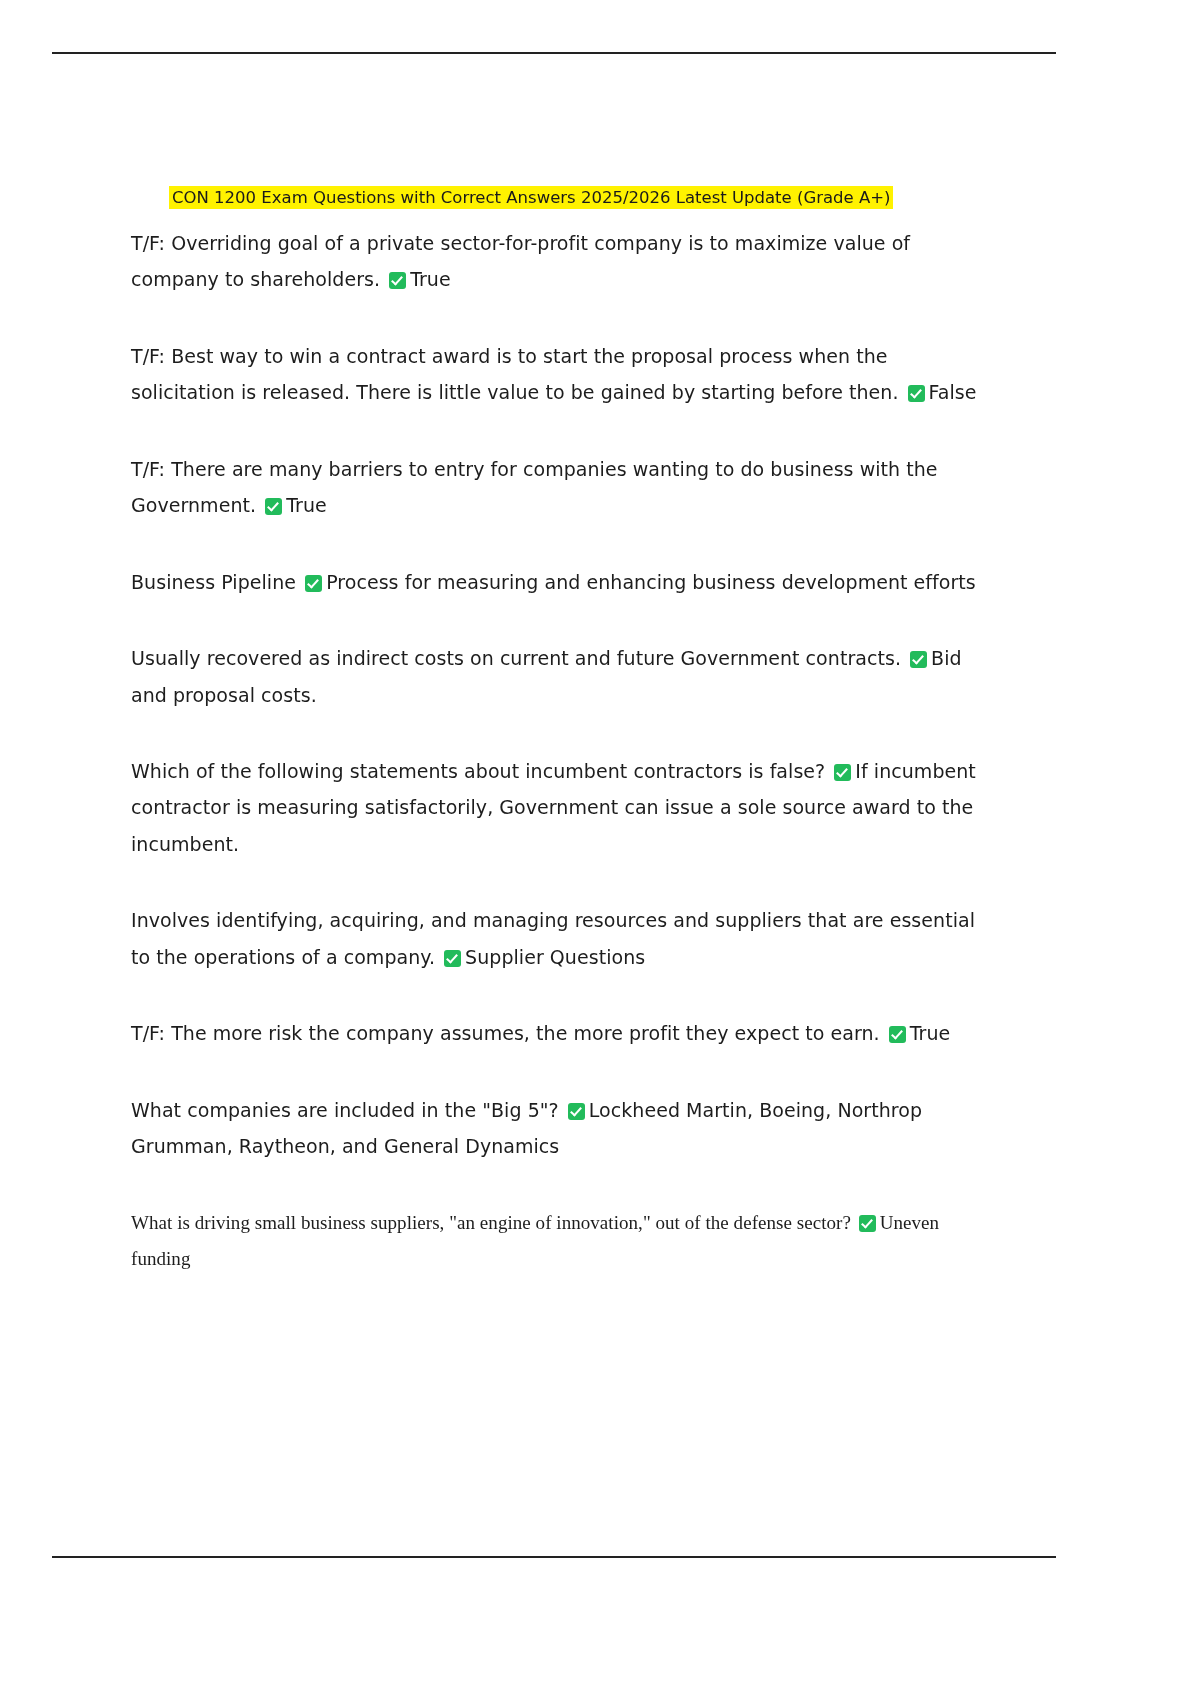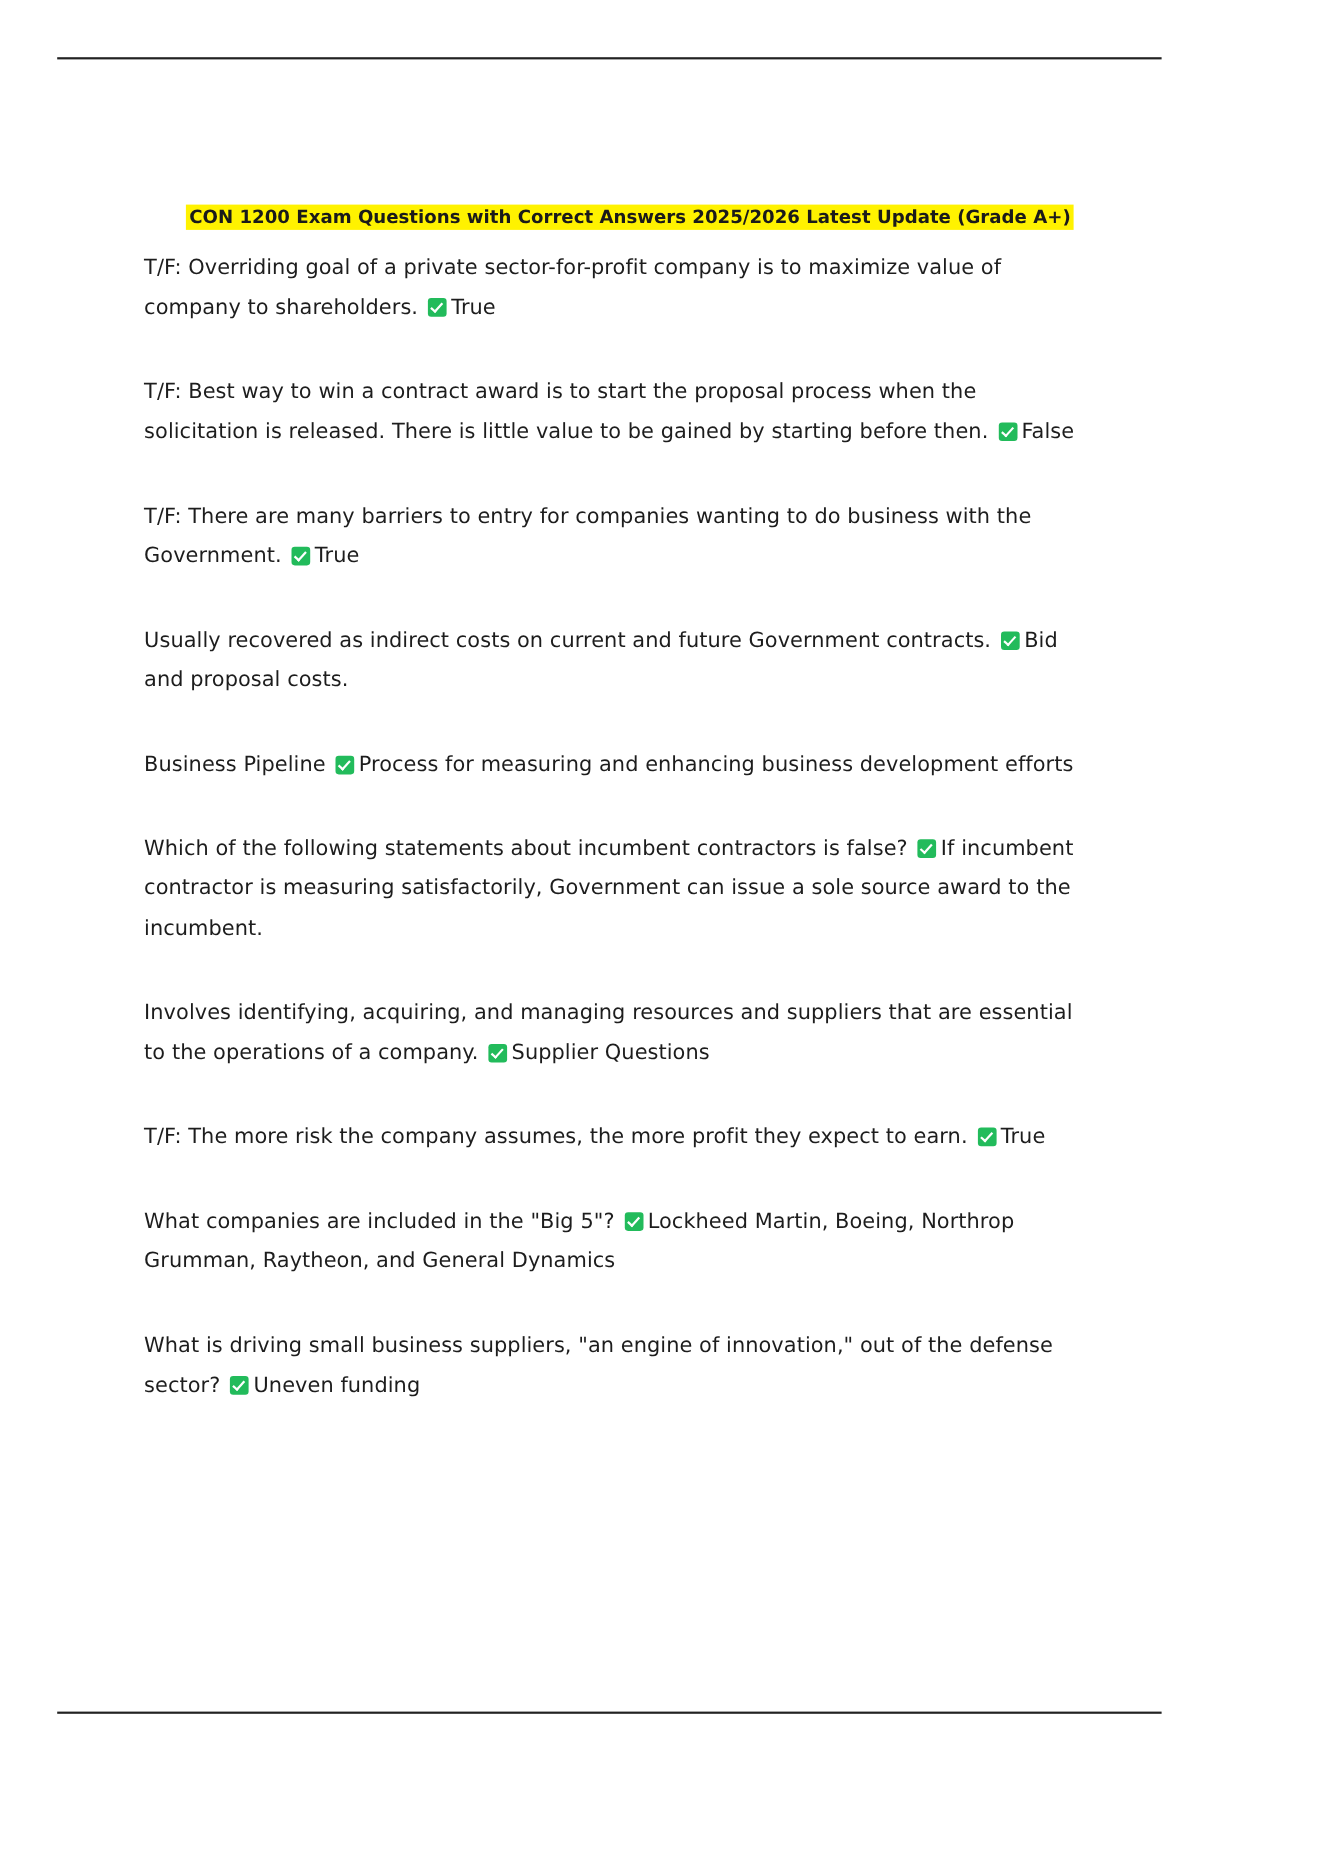--- a/index.html
+++ b/index.html
@@ -34,41 +34,41 @@
 
   .content {
     position: absolute;
     left: 131px;
     top: 186px;
     width: 860px;
   }
 
   .doc-title {
     font-size: 16.5px;
-    font-weight: bold;
+    font-weight: normal;
     line-height: 1.5;
     margin: 0 0 14px 0;
     display: inline-block;
   }
   .title-wrap {
     padding-left: 38px;
   }
   .hl {
     background: #fff200;
     padding: 2px 3px 2px 3px;
   }
 
   .qa {
     font-size: 19px;
     line-height: 1.92;
     margin: 0 0 40px 0;
     color: #1d1d1d;
     letter-spacing: 0.05px;
   }
-  .qa:last-child { margin-bottom: 4px; }
+  .qa:last-child { margin-bottom: 4px; font-family: Liberation Serif, serif; }
 
   .check {
     display: inline-block;
     width: 17px;
     height: 17px;
     border-radius: 3px;
     background: #22bb5b;
     position: relative;
     vertical-align: -3px;
     margin: 0 4px 0 3px;
@@ -94,22 +94,22 @@
 
   <div class="content">
     <div class="title-wrap">
       <div class="doc-title"><span class="hl">CON 1200 Exam Questions with Correct Answers 2025/2026 Latest Update (Grade A+)</span></div>
     </div>
 
     <div id="qa-list">
         <p class="qa"><span>T/F: Overriding goal of a private sector-for-profit company is to maximize value of company to shareholders.</span> <span class="check"></span><span>True</span></p>
         <p class="qa"><span>T/F: Best way to win a contract award is to start the proposal process when the solicitation is released. There is little value to be gained by starting before then.</span> <span class="check"></span><span>False</span></p>
         <p class="qa"><span>T/F: There are many barriers to entry for companies wanting to do business with the Government.</span> <span class="check"></span><span>True</span></p>
+        <p class="qa"><span>Business Pipeline</span> <span class="check"></span><span>Process for measuring and enhancing business development efforts</span></p>
         <p class="qa"><span>Usually recovered as indirect costs on current and future Government contracts.</span> <span class="check"></span><span>Bid and proposal costs.</span></p>
-        <p class="qa"><span>Business Pipeline</span> <span class="check"></span><span>Process for measuring and enhancing business development efforts</span></p>
         <p class="qa"><span>Which of the following statements about incumbent contractors is false?</span> <span class="check"></span><span>If incumbent contractor is measuring satisfactorily, Government can issue a sole source award to the incumbent.</span></p>
         <p class="qa"><span>Involves identifying, acquiring, and managing resources and suppliers that are essential to the operations of a company.</span> <span class="check"></span><span>Supplier Questions</span></p>
         <p class="qa"><span>T/F: The more risk the company assumes, the more profit they expect to earn.</span> <span class="check"></span><span>True</span></p>
         <p class="qa"><span>What companies are included in the "Big 5"?</span> <span class="check"></span><span>Lockheed Martin, Boeing, Northrop Grumman, Raytheon, and General Dynamics</span></p>
         <p class="qa"><span>What is driving small business suppliers, "an engine of innovation," out of the defense sector?</span> <span class="check"></span><span>Uneven funding</span></p>
       </div>
   </div>
 </div>
 
 </body></html>

